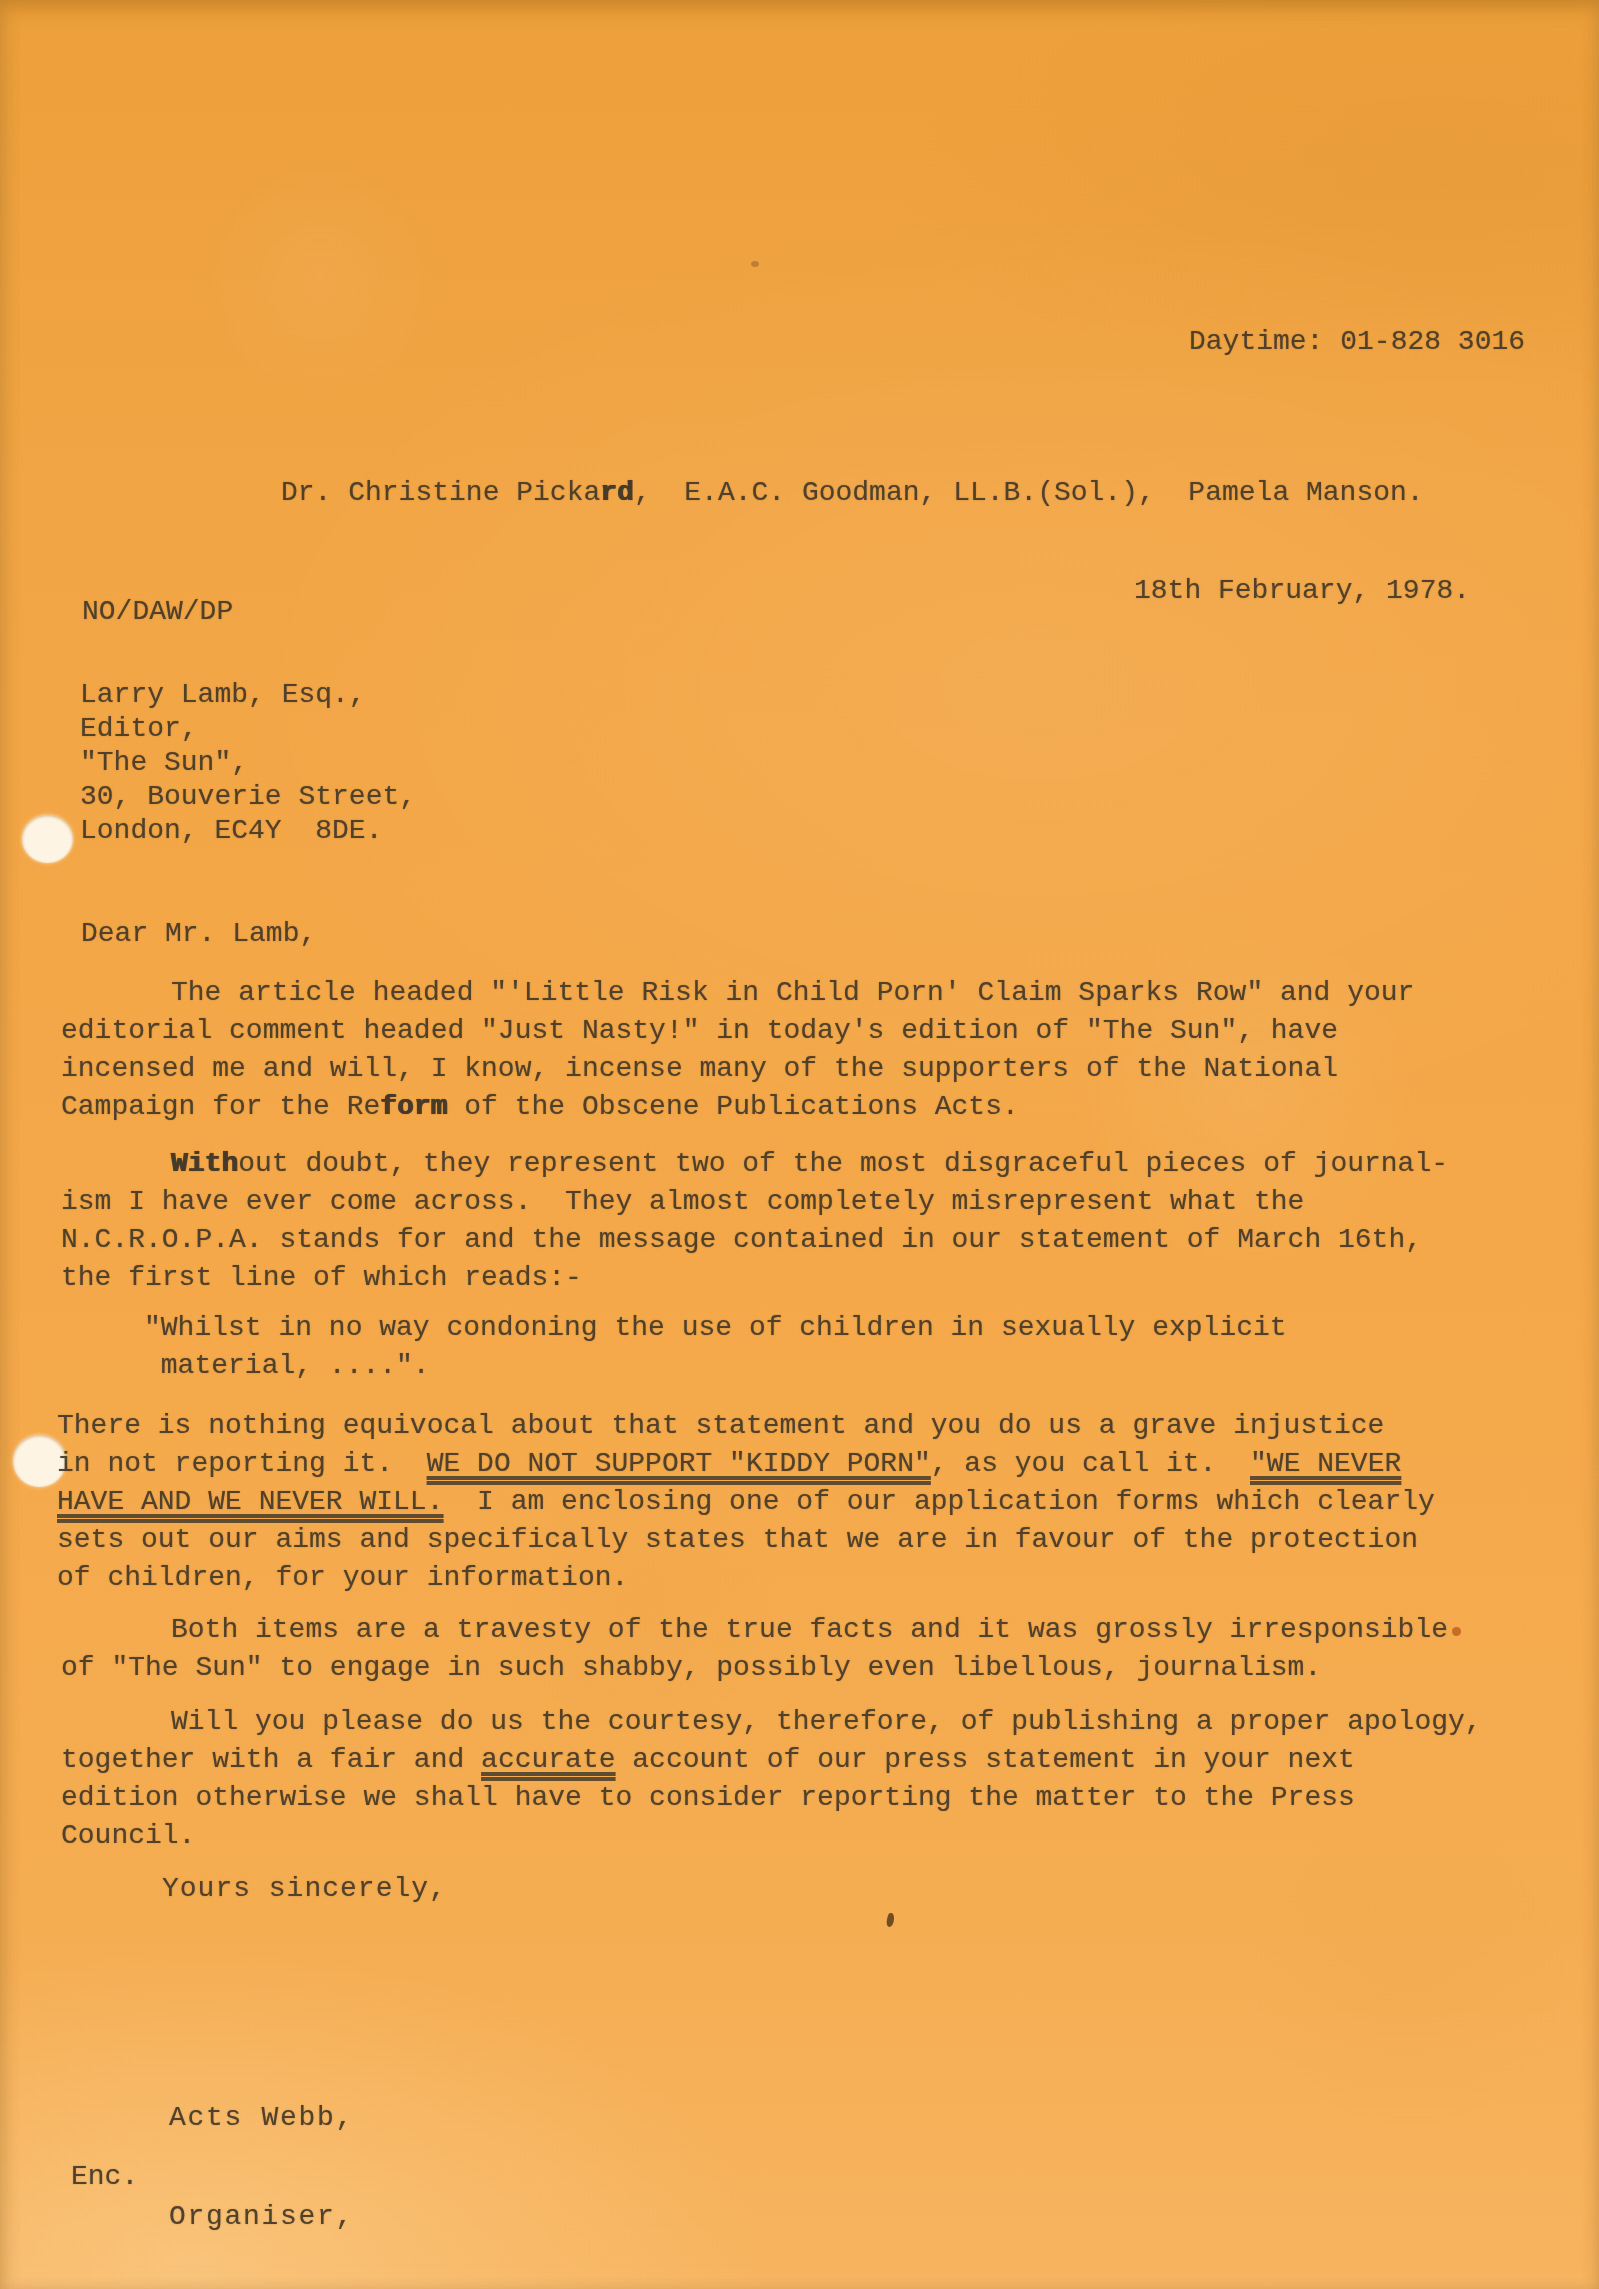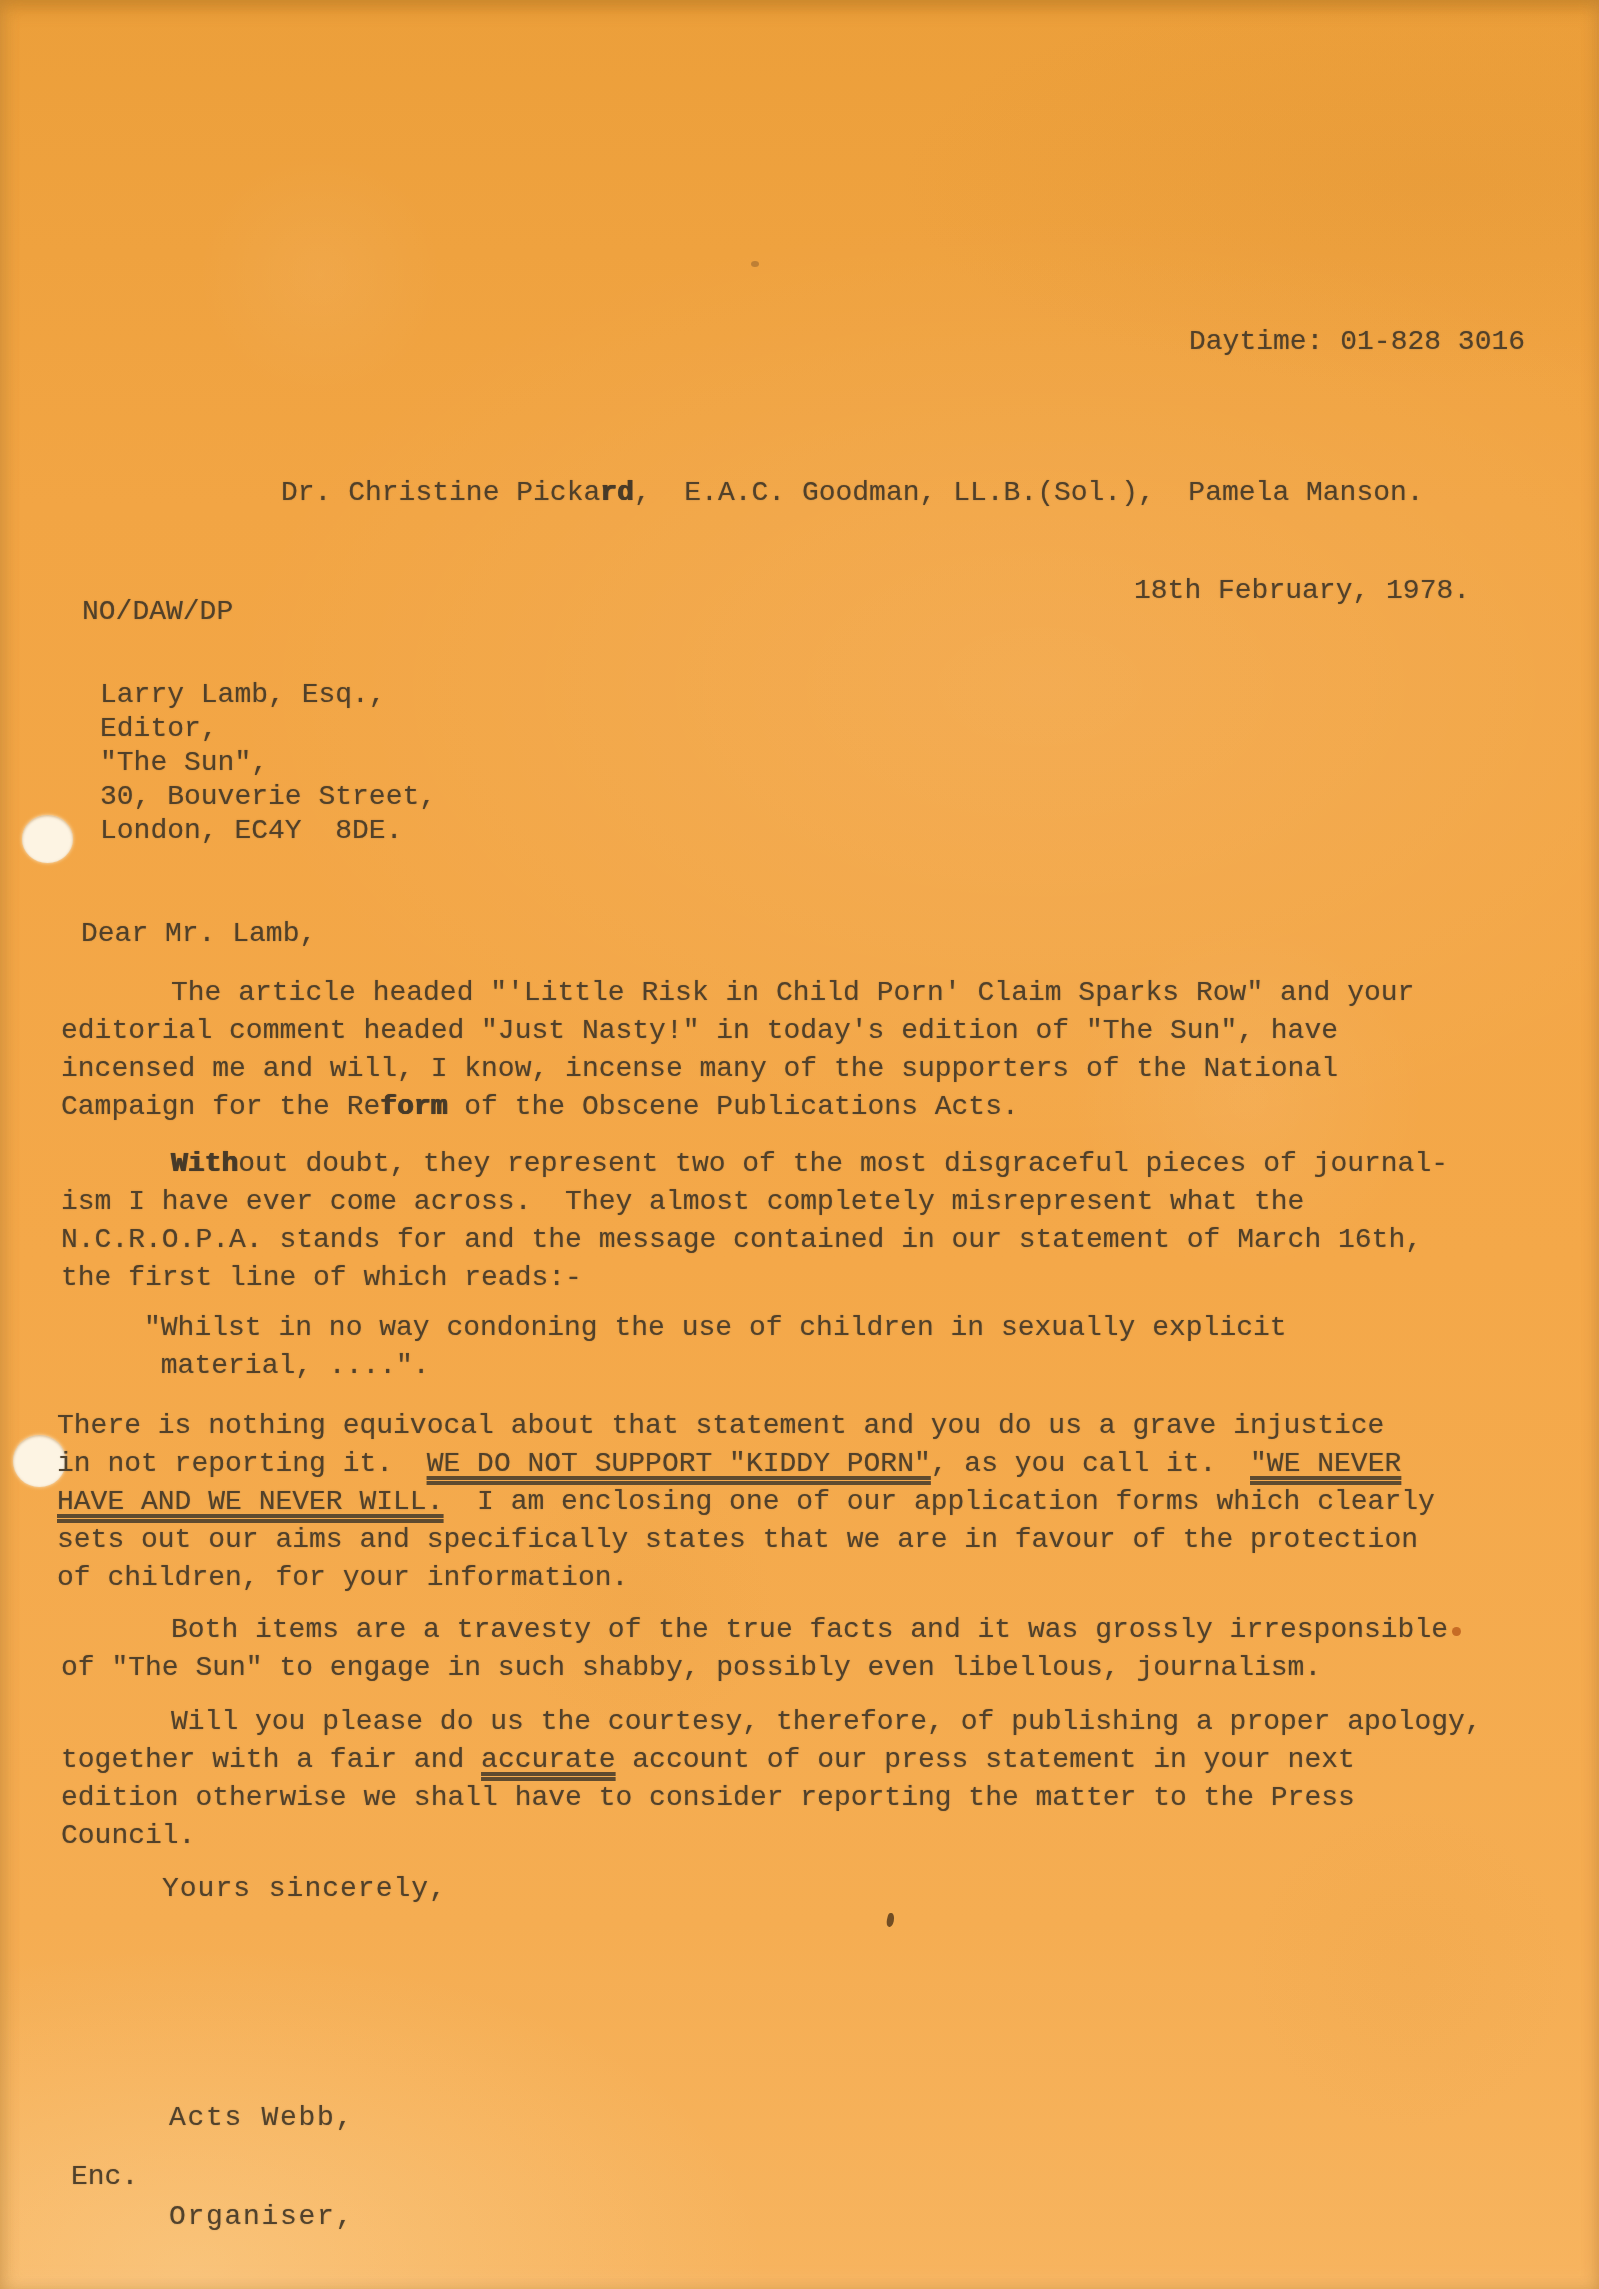--- a/index.html
+++ b/index.html
@@ -85,21 +85,21 @@
 
   <div class="txt" style="left:1169px; top:323px;margin-left:20px;">Daytime: 01-828 3016</div>
 
 
   <div class="txt" style="left:281px; top:474px;"><span>Dr. Christine Picka</span><span class="seg-overstrike">rd</span><span>,  E.A.C. Goodman, LL.B.(Sol.),  Pamela Manson.</span></div>
 
   <div class="txt" style="left:82px; top:593px;">NO/DAW/DP</div>
 
   <div class="txt" style="left:1134px; top:572px;">18th February, 1978.</div>
 
-  <div class="txt recipient" style="left:100px; top:678px;">Larry Lamb, Esq.,
+  <div class="txt recipient" style="left:80px; top:678px;">Larry Lamb, Esq.,
 Editor,
 "The Sun",
 30, Bouverie Street,
 London, EC4Y  8DE.</div>
 
   <div class="txt" style="left:81px; top:915px;">Dear Mr. Lamb,</div>
 
   <div class="txt para indent" style="left:61px; top:974px;"><span>The article headed "'Little Risk in Child Porn' Claim Sparks Row" and your
 editorial comment headed "Just Nasty!" in today's edition of "The Sun", have
 incensed me and will, I know, incense many of the supporters of the National

